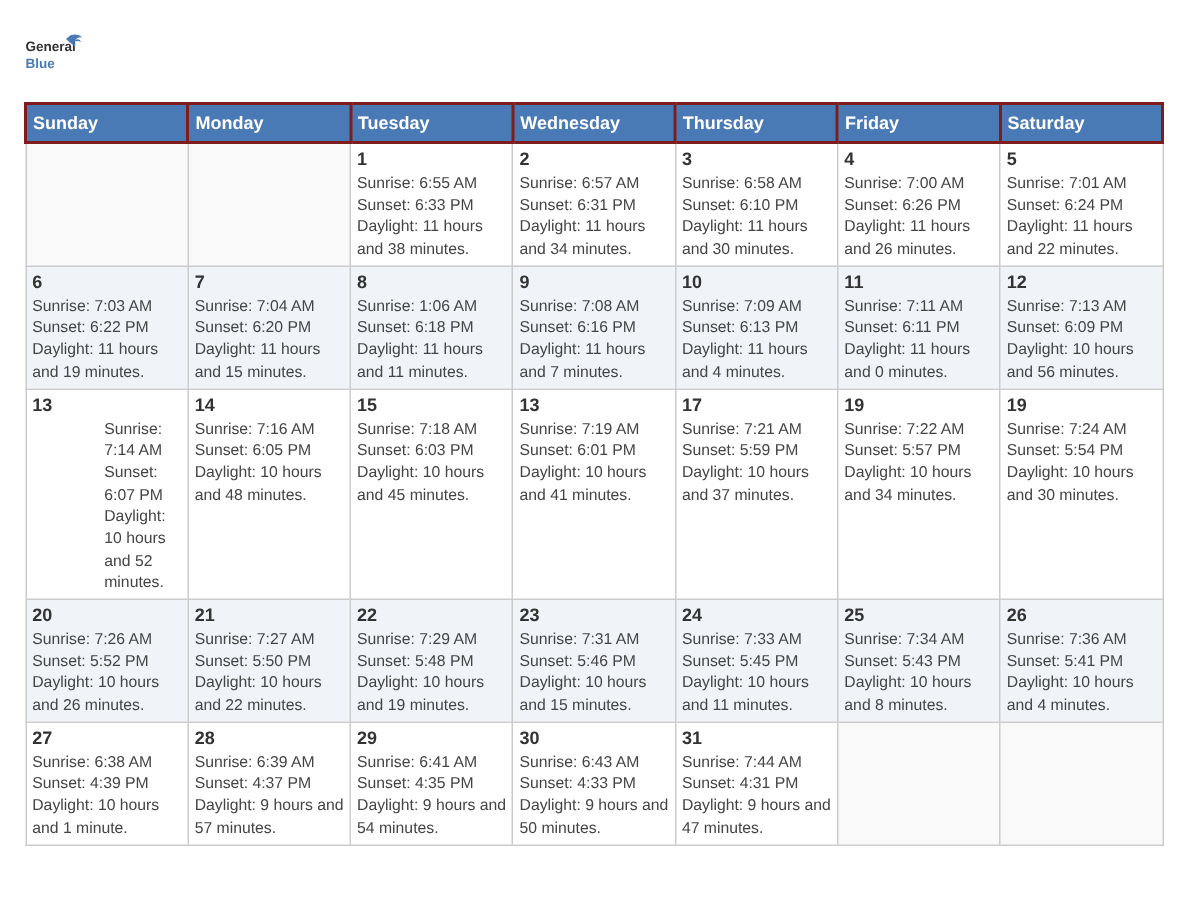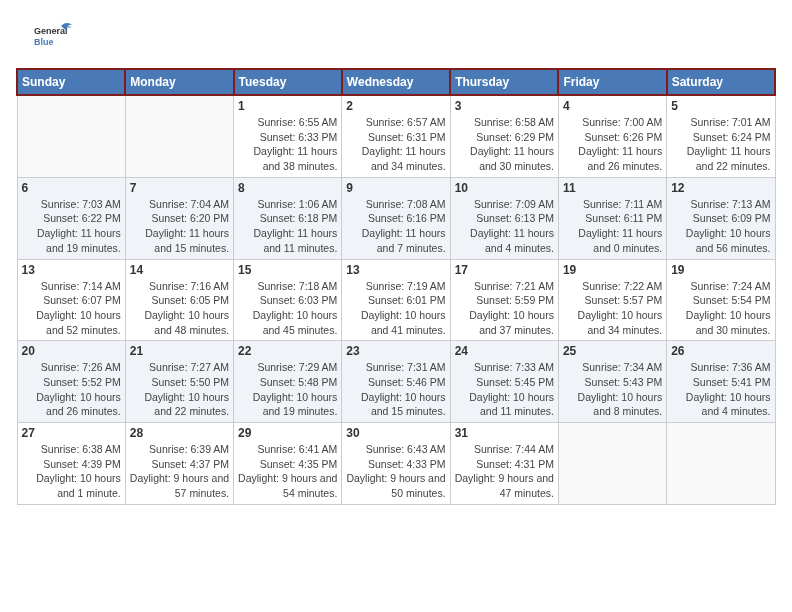--- a/index.html
+++ b/index.html
@@ -8,21 +8,20 @@
       background: #fff;
       width: 792px;
       min-height: 612px;
       padding: 16px;
     }
     .header {
       display: flex;
       justify-content: space-between;
       align-items: flex-start;
       margin-bottom: 12px;
-      margin-left: 17px;
     }
     .logo {
       display: flex;
       align-items: center;
       gap: 4px;
     }
     .title-block {
       text-align: right;
     }
     .month-title {
@@ -62,21 +61,20 @@
       font-weight: bold;
       font-size: 12px;
       color: #333;
       display: block;
       margin-bottom: 2px;
     }
     .day-detail {
       color: #444;
       font-size: 10.5px;
       line-height: 1.4;
-      text-align: right;
     }
     .row-alt td {
       background: #f0f4f8;
     }
   </style>
 </head>
 <body>
 
 <div class="header">
   <div class="logo">
@@ -118,21 +116,21 @@
         </td>
         <td>
           <span class="day-num">2</span>
           <div class="day-detail" style="white-space: pre-line;">Sunrise: 6:57 AM
 Sunset: 6:31 PM
 Daylight: 11 hours and 34 minutes.</div>
         </td>
         <td>
           <span class="day-num">3</span>
           <div class="day-detail" style="white-space: pre-line;">Sunrise: 6:58 AM
-Sunset: 6:29 PM
+Sunset: 6:10 PM
 Daylight: 11 hours and 30 minutes.</div>
         </td>
         <td>
           <span class="day-num">4</span>
           <div class="day-detail" style="white-space: pre-line;">Sunrise: 7:00 AM
 Sunset: 6:26 PM
 Daylight: 11 hours and 26 minutes.</div>
         </td>
         <td>
           <span class="day-num">5</span>
@@ -181,21 +179,21 @@
         <td>
           <span class="day-num">12</span>
           <div class="day-detail" style="white-space: pre-line;">Sunrise: 7:13 AM
 Sunset: 6:09 PM
 Daylight: 10 hours and 56 minutes.</div>
         </td>
       </tr>
       <tr>
         <td>
           <span class="day-num">13</span>
-          <div class="day-detail" style="white-space: pre-line;">Sunrise: 7:14 AM
+          <div class="day-detail" style="white-space: pre-line; margin-left: 48px;">Sunrise: 7:14 AM
 Sunset: 6:07 PM
 Daylight: 10 hours and 52 minutes.</div>
         </td>
         <td>
           <span class="day-num">14</span>
           <div class="day-detail" style="white-space: pre-line;">Sunrise: 7:16 AM
 Sunset: 6:05 PM
 Daylight: 10 hours and 48 minutes.</div>
         </td>
         <td>

